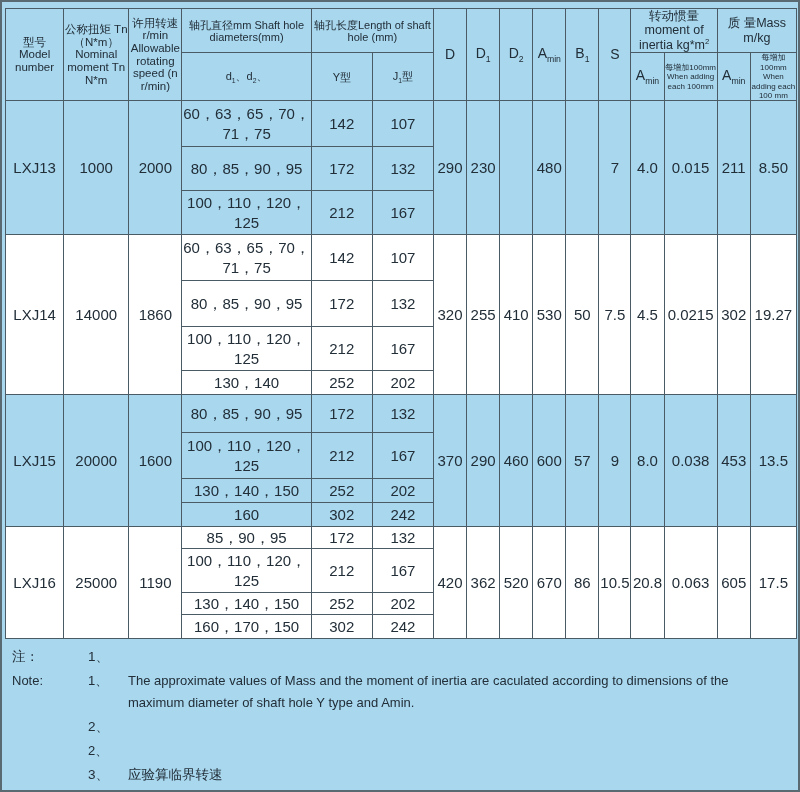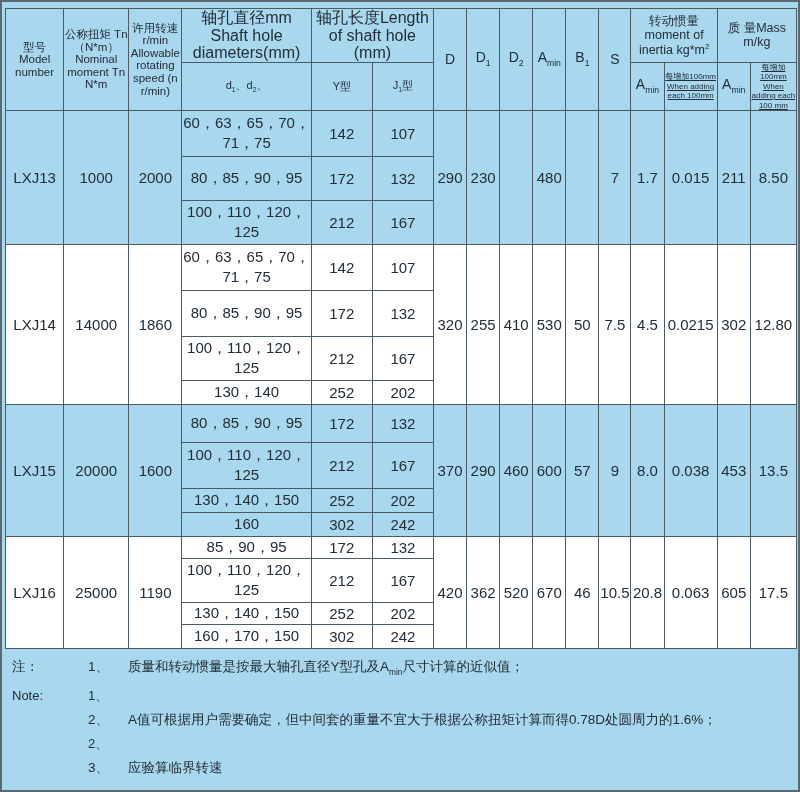--- a/index.html
+++ b/index.html
@@ -23,25 +23,25 @@
     border:1px solid #4b5b66;
     padding:0; margin:0;
     overflow:hidden;
     vertical-align:middle;
     text-align:center;
     font-weight:normal;
   }
   
   thead th { font-size:11.5px; line-height:1.1; }
   th.th-top { vertical-align:top; text-align:left; padding:3px 1px 0 4px; }
-  th.th-grp { font-size:16px; text-align:left; padding-left:5px; }
+  th.th-grp { font-size:11px; text-align:left; padding-left:5px; }
   th.th-mid { font-size:14px; }
   th.th-sub { font-size:11px; }
   th.th-tiny2 { font-size:12.5px; line-height:1.15; padding:0 1px; }
-  .tiny { font-size:8px; line-height:1.18; display:block;text-decoration:underline; }
+  .tiny { font-size:8px; line-height:1.18; display:block; }
   sub { font-size:0.62em; }
   sup { font-size:0.62em; }
   
   tbody td { font-size:15px; background:#a8d7ee; }
   tbody tr.wg td { background:#ffffff; }
   thead th { background:#a8d7ee; }
   td.dcell { text-align:left; padding:2px 2px 2px 8px; line-height:1.35; }
   
   .notes { padding:7px 8px 0 10px; color:#222e38; }
   .note-row { display:flex; align-items:flex-start; margin:0 0 2px 0; }
@@ -113,21 +113,21 @@
           <td rowspan="3">2000</td>
           <td class="dcell">60，63，65，70，71，75</td>
           <td>142</td>
           <td>107</td>
           <td rowspan="3">290</td>
           <td rowspan="3">230</td>
           <td rowspan="3"></td>
           <td rowspan="3">480</td>
           <td rowspan="3"></td>
           <td rowspan="3">7</td>
-          <td rowspan="3">1.7</td>
+          <td rowspan="3">4.0</td>
           <td rowspan="3">0.015</td>
           <td rowspan="3">211</td>
           <td rowspan="3">8.50</td>
         </tr>
         <tr style="height:44px">
           <td class="dcell">80，85，90，95</td>
           <td>172</td>
           <td>132</td>
         </tr>
         <tr style="height:44px">
@@ -145,21 +145,21 @@
           <td>107</td>
           <td rowspan="4">320</td>
           <td rowspan="4">255</td>
           <td rowspan="4">410</td>
           <td rowspan="4">530</td>
           <td rowspan="4">50</td>
           <td rowspan="4">7.5</td>
           <td rowspan="4">4.5</td>
           <td rowspan="4">0.0215</td>
           <td rowspan="4">302</td>
-          <td rowspan="4">12.80</td>
+          <td rowspan="4">19.27</td>
         </tr>
         <tr class="wg" style="height:46px">
           <td class="dcell">80，85，90，95</td>
           <td>172</td>
           <td>132</td>
         </tr>
         <tr class="wg" style="height:44px">
           <td class="dcell">100，110，120，125</td>
           <td>212</td>
           <td>167</td>
@@ -208,21 +208,21 @@
           <td rowspan="4">LXJ16</td>
           <td rowspan="4">25000</td>
           <td rowspan="4">1190</td>
           <td class="dcell">85，90，95</td>
           <td>172</td>
           <td>132</td>
           <td rowspan="4">420</td>
           <td rowspan="4">362</td>
           <td rowspan="4">520</td>
           <td rowspan="4">670</td>
-          <td rowspan="4">46</td>
+          <td rowspan="4">86</td>
           <td rowspan="4">10.5</td>
           <td rowspan="4">20.8</td>
           <td rowspan="4">0.063</td>
           <td rowspan="4">605</td>
           <td rowspan="4">17.5</td>
         </tr>
         <tr class="wg" style="height:44px">
           <td class="dcell">100，110，120，125</td>
           <td>212</td>
           <td>167</td>
@@ -238,30 +238,29 @@
           <td>242</td>
         </tr>
       </tbody>
     </table>
   </div>
 
   <div class="notes">
     <div class="note-row note-zh">
       <span class="note-pre">注：</span>
       <span class="note-num">1、</span>
-      <span class="note-text"><span>质量和转动惯量是按最大轴孔直径Y型孔及A</span><sub>min</sub><span>尺寸计算的近似值；</span></span>
     </div>
     <div class="note-row note-en">
       <span class="note-pre">Note:</span>
       <span class="note-num">1、</span>
+      <span class="note-text">The approximate values of Mass and the moment of inertia are caculated according to dimensions of the maximum diameter of shaft hole Y type and Amin.</span>
     </div>
     <div class="note-row note-zh">
       <span class="note-pre"></span>
       <span class="note-num">2、</span>
-      <span class="note-text">A值可根据用户需要确定，但中间套的重量不宜大于根据公称扭矩计算而得0.78D处圆周力的1.6%；</span>
     </div>
     <div class="note-row note-en">
       <span class="note-pre"></span>
       <span class="note-num">2、</span>
     </div>
     <div class="note-row note-zh">
       <span class="note-pre"></span>
       <span class="note-num">3、</span>
       <span class="note-text">应验算临界转速</span>
     </div>

